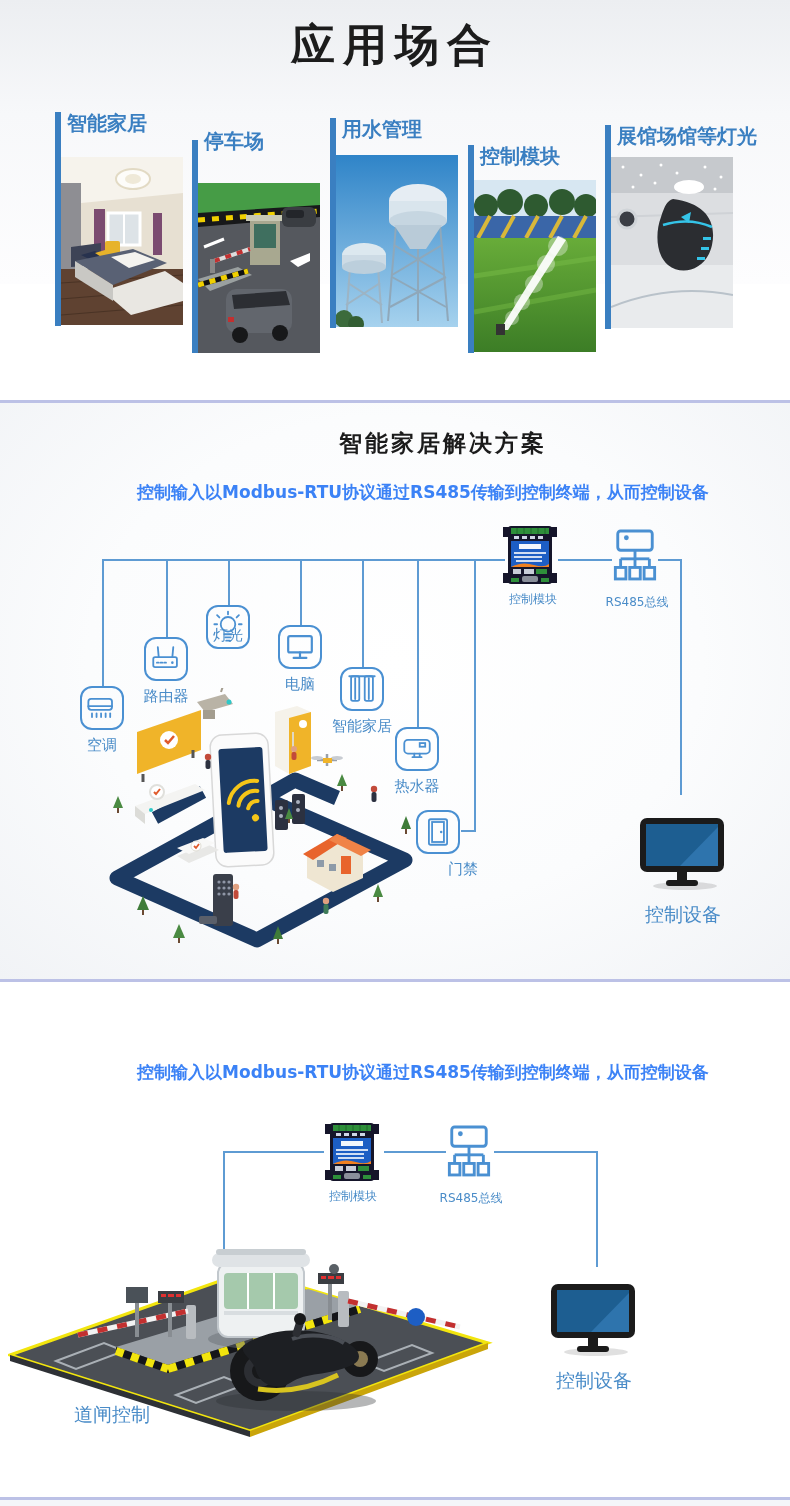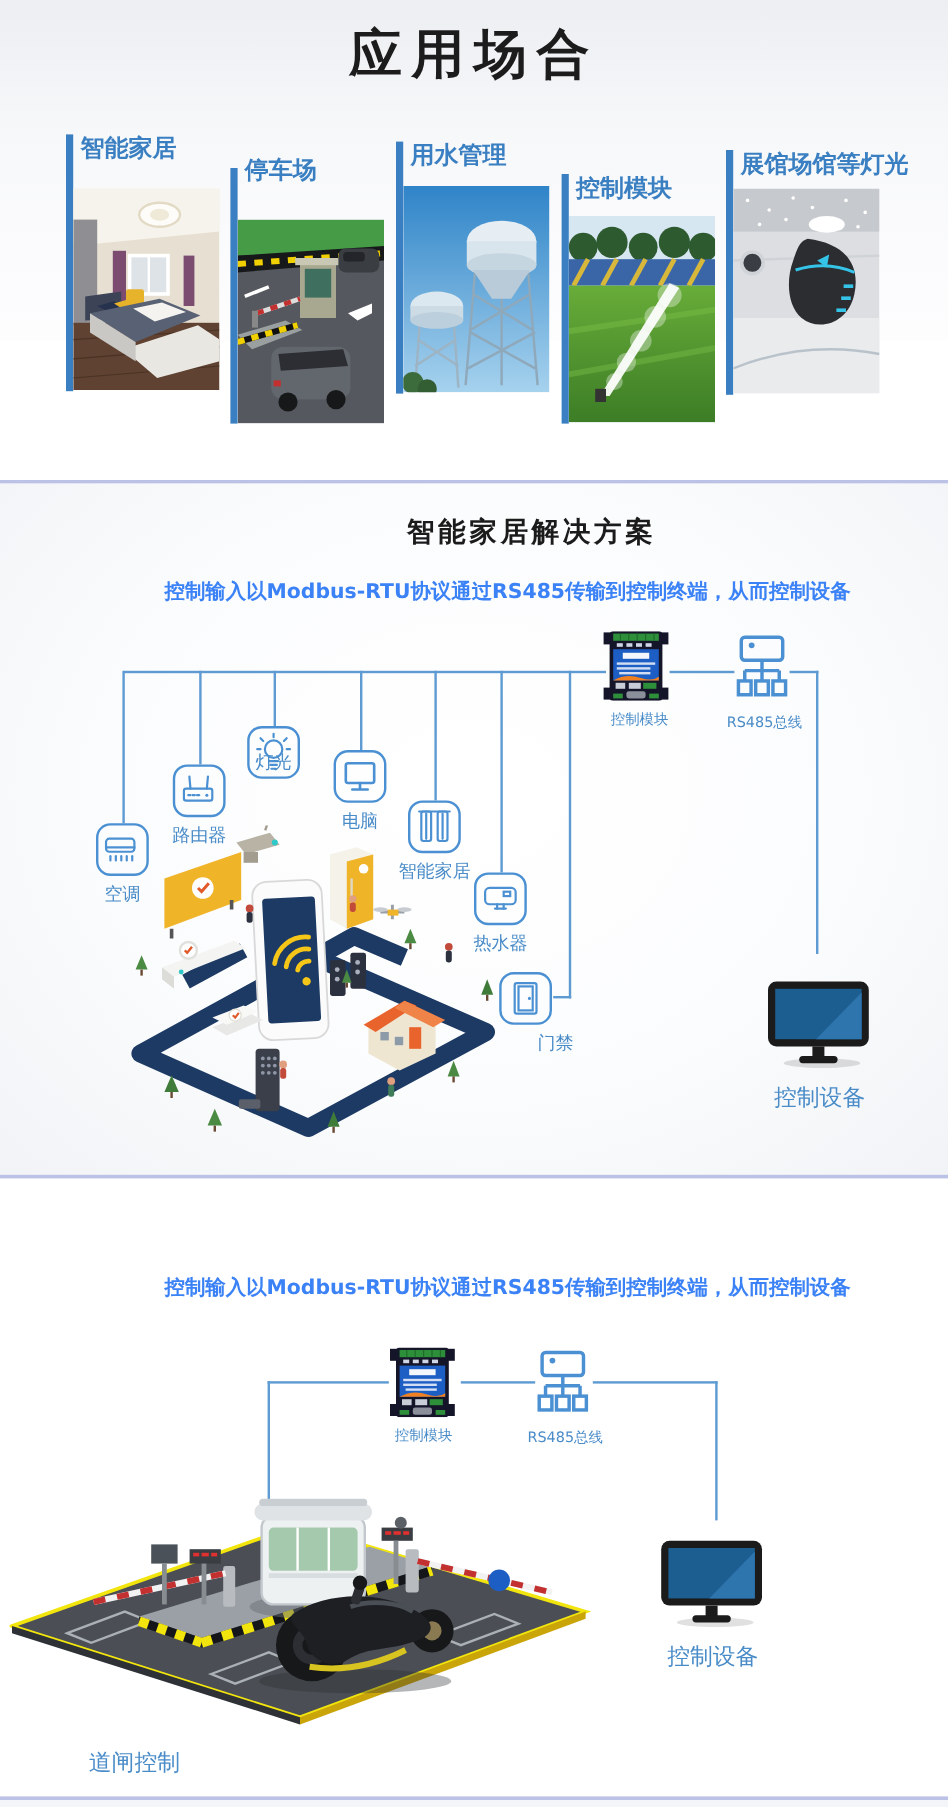--- a/index.html
+++ b/index.html
@@ -699,18 +699,18 @@
         <circle cx="352" cy="116" r="18" fill="#17181a"></circle>
         <circle cx="352" cy="116" r="8" fill="#8a7a52"></circle>
         <path d="M236 102 C262 84 306 82 336 98 C352 106 356 116 344 122 C318 134 300 128 282 140 C270 148 252 142 248 128 C246 116 230 110 236 102 Z" fill="#1d1f23"></path>
         <path d="M284 96 C300 90 324 92 336 100" stroke="#4a4e55" stroke-width="4" fill="none"></path>
         <path d="M250 146 Q290 152 330 132" stroke="#d8c420" stroke-width="5" fill="none"></path>
         <rect x="286" y="78" width="8" height="16" rx="3" fill="#2c2e33" transform="rotate(18 290 86)"></rect>
         <circle cx="292" cy="76" r="6" fill="#17181a"></circle>
       </g>
     </svg>
   </div>
-  <div class="dlabel big" style="left:52px;top:1456px;width:120px;">道闸控制</div>
+  <div class="dlabel big" style="left:52px;top:1402px;width:120px;">道闸控制</div>
 
   <div class="divider" style="top:1497px;"></div>
   <div class="footer-strip"></div>
 
 </div>
 
 </body></html>

